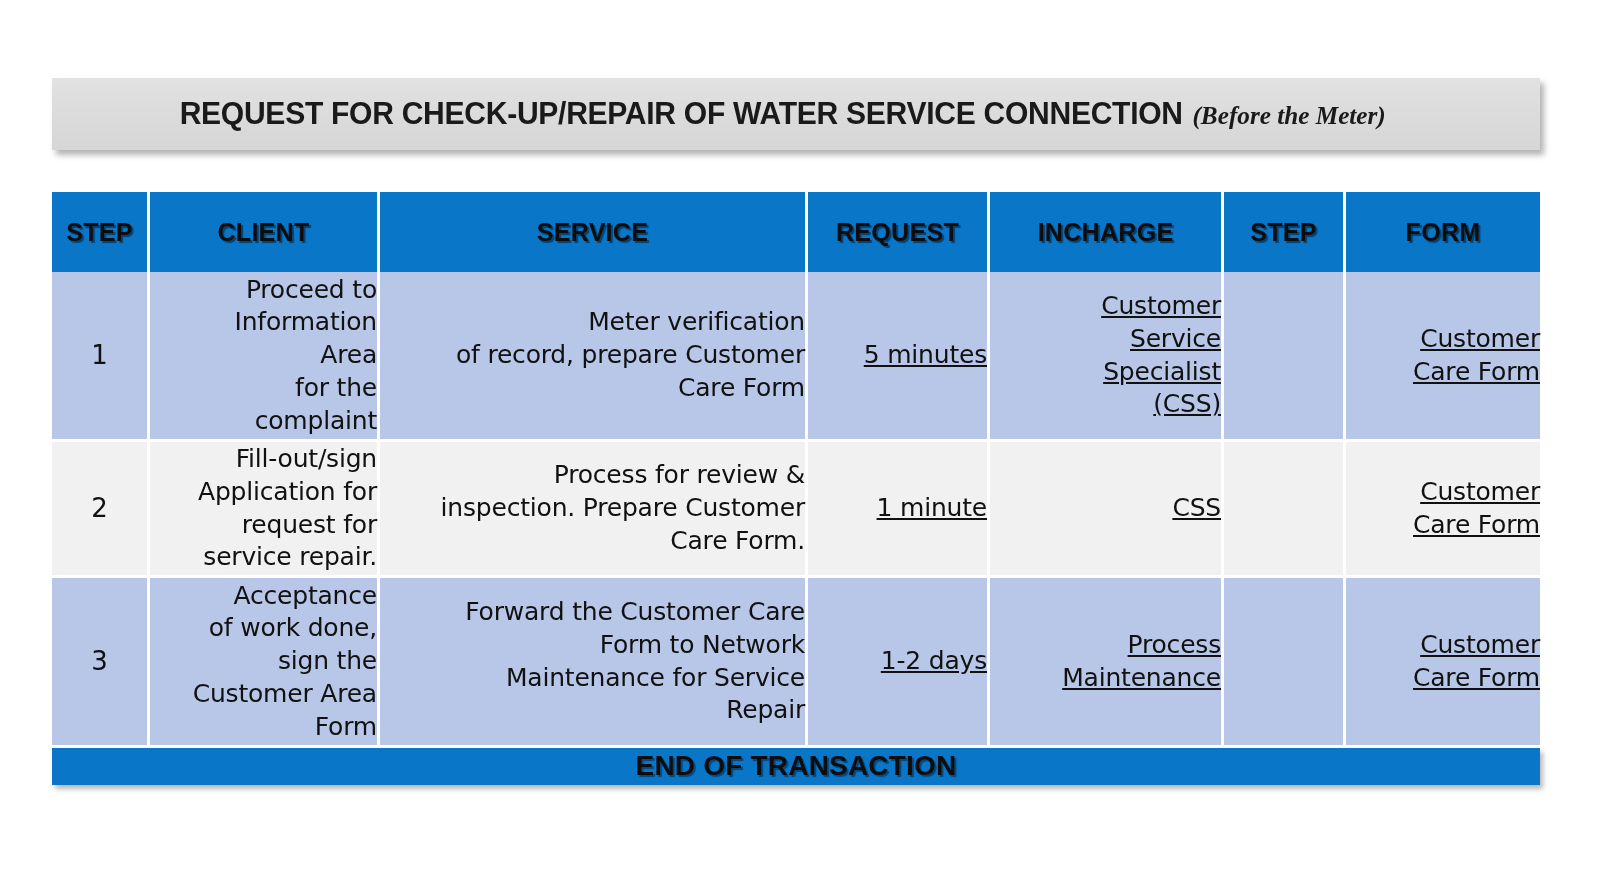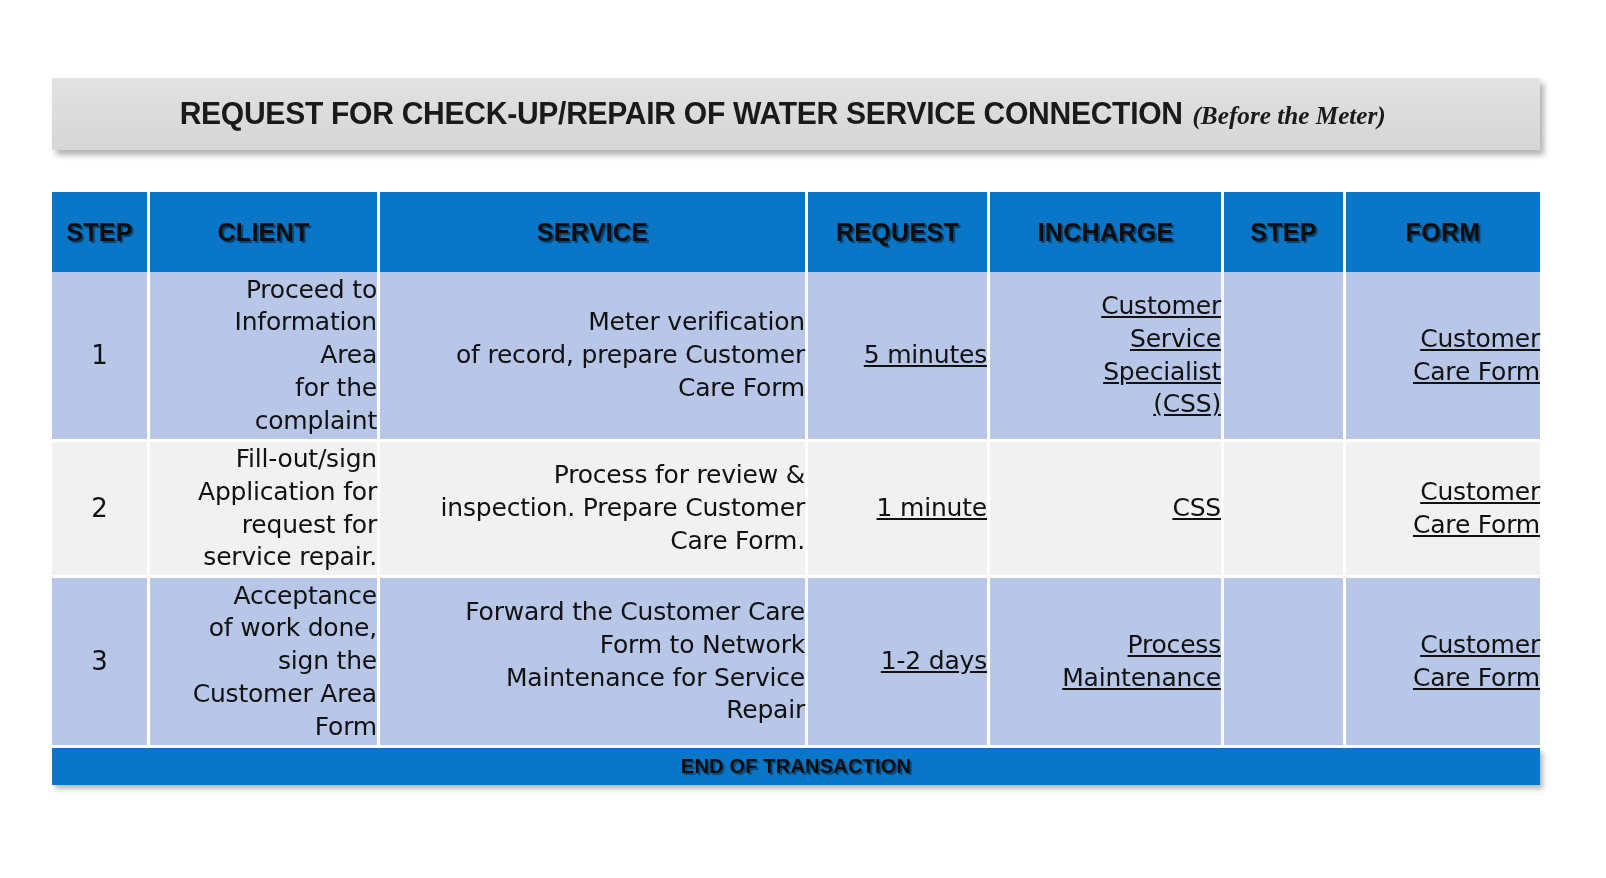--- a/index.html
+++ b/index.html
@@ -115,21 +115,21 @@
   }
   .cell-block { white-space: pre-line; }
 
   
   #footer-row td {
     background: #0a76c8;
     height: 37px;
     text-align: center;
     font-family: "Liberation Sans", sans-serif;
     font-weight: bold;
-    font-size: 20px;
+    font-size: 28px;
     color: #0d0d0d;
     letter-spacing: 0.2px;
     border: none;
     text-shadow: 2px 2px 1px rgba(0,0,0,0.40);
     box-shadow: 3px 4px 5px rgba(0,0,0,0.28);
   }
 </style>
 </head>
 <body>
 

